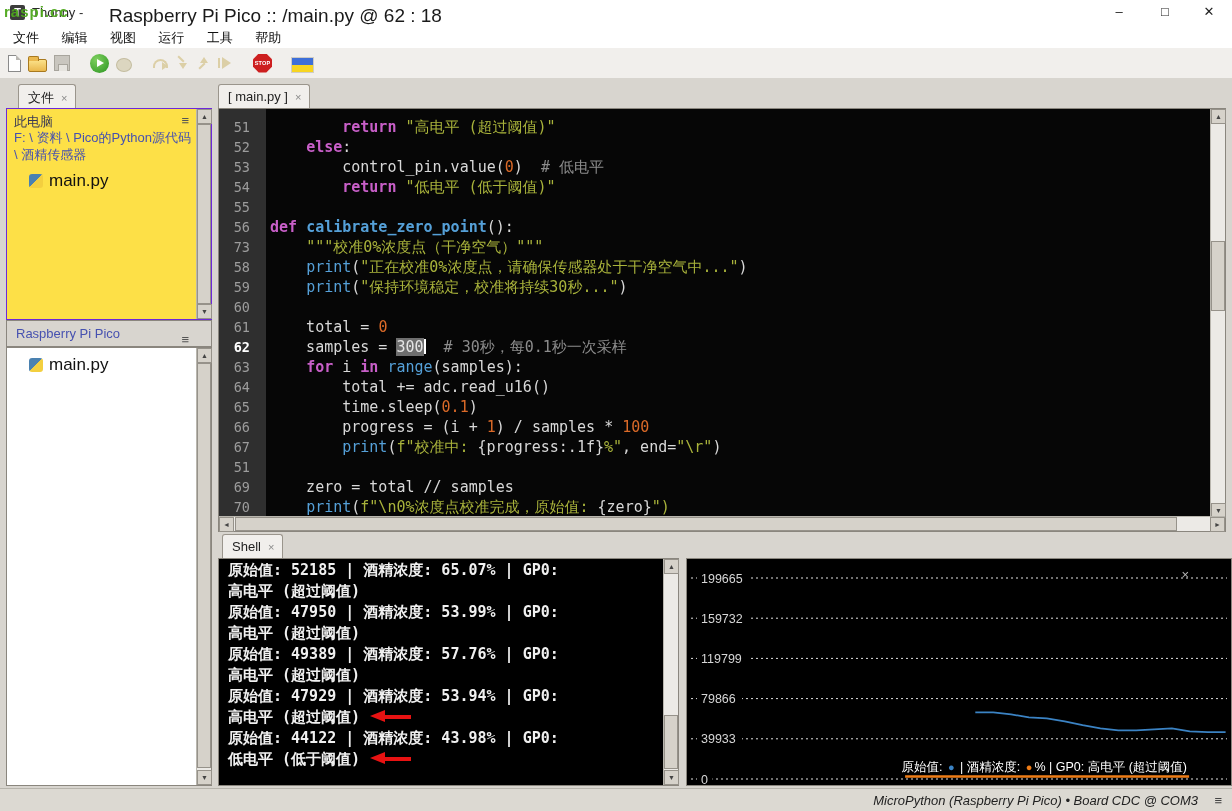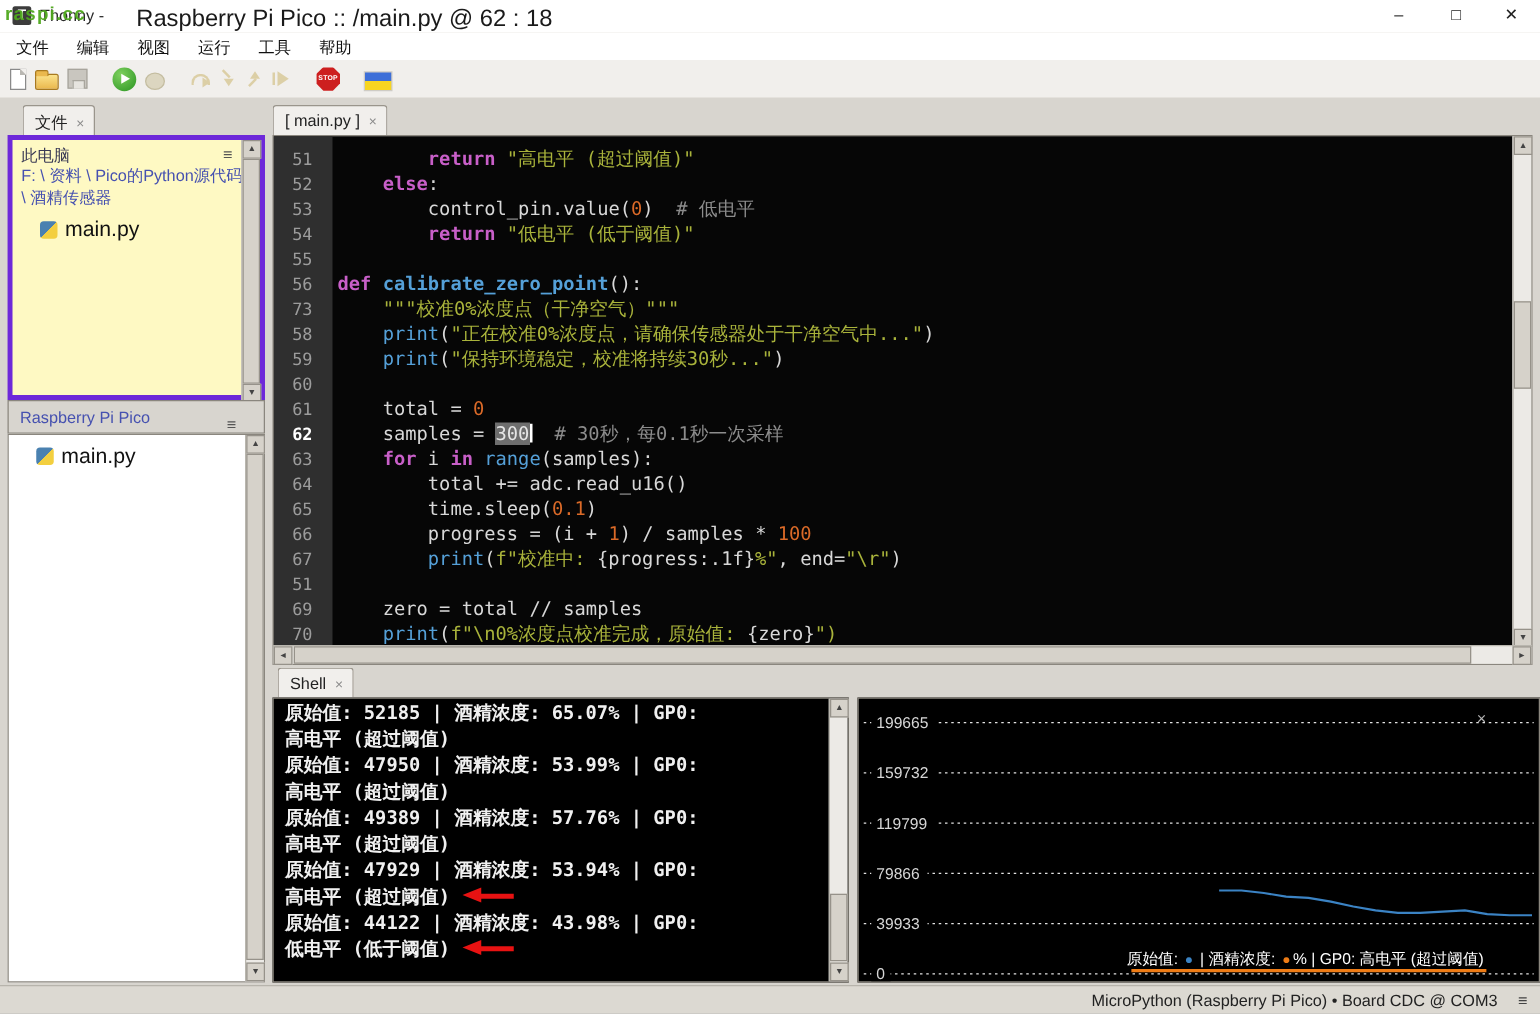--- a/index.html
+++ b/index.html
@@ -46,21 +46,21 @@
   .i-resume::after { content:""; position:absolute; left:5px; top:3px; border-left:9px solid #dccfa6; border-top:6px solid transparent; border-bottom:6px solid transparent; }
   .i-stop { width:19px; height:19px; background:#cd1f1f; clip-path:polygon(30% 0,70% 0,100% 30%,100% 70%,70% 100%,30% 100%,0 70%,0 30%); display:flex; align-items:center; justify-content:center; }
   .i-stop span { color:#fff; font-size:5.5px; font-weight:bold; letter-spacing:.2px; }
   .i-ukraine-flag { width:21px; height:14px; margin-top:3px; background:linear-gradient(#3e6fd8 0 50%, #f7d521 50% 100%); box-shadow:0 0 0 1px #cfccc5; }
 
   
   .tab { position:absolute; height:24px; background:#f1efec; border:1px solid #9a958c; border-bottom:none; border-radius:3px 3px 0 0; font-size:13px; color:#222; padding:4px 8px 0 9px; white-space:nowrap; }
   .tab .x { color:#8a8a8a; font-size:11px; margin-left:7px; }
 
   
-  .files-panel { position:absolute; left:6px; top:108px; width:206px; height:212px; background:#fef9c3; border:4px solid #6d28d9; }
+  .files-panel { position:absolute; left:6px; top:108px; width:206px; height:212px; background:#fde047; border:1px solid #6d28d9; }
   .device-header { position:absolute; left:6px; top:320px; width:206px; height:27px; background:#d8d5cf; border:1px solid #8a867e; font-size:13px; color:#4651b0; line-height:25px; padding-left:9px; }
   .device-panel { position:absolute; left:6px; top:347px; width:206px; height:439px; background:#fff; border:1px solid #8a867e; }
   .hamburger { position:absolute; color:#555; font-size:13px; }
   .this-pc { position:absolute; left:7px; top:4px; font-size:13px; color:#3a3a55; }
   .fp-path { position:absolute; left:7px; top:20px; width:178px; font-size:13px; line-height:17px; color:#4651b0; }
   .file-row { position:absolute; left:0; width:186px; height:20px; font-size:17px; color:#111; display:flex; align-items:center; }
   .py-icon { width:14px; height:14px; border-radius:3px; background:linear-gradient(135deg, #4a81b0 0 50%, #f3cf3f 50% 100%); margin:0 6px 0 22px; flex:none; }
 
   
   .sbv { position:absolute; width:15px; background:#eceae6; border-left:1px solid #b9b6ae; }
@@ -91,21 +91,21 @@
   .red-arrow::after { content:""; position:absolute; left:13px; top:4.5px; width:28px; height:4px; background:#e81212; }
 
   
   .plotter { position:absolute; left:686px; top:558px; width:546px; height:228px; background:#000; border:1px solid #8a867e; }
   .plot-close { position:absolute; right:42px; top:9px; color:#b5b5b5; font-size:13px; line-height:13px; }
   .plot-legend { position:absolute; right:44px; bottom:9px; color:#fff; font-size:12.5px; white-space:nowrap; }
   .plot-legend .dot { font-size:11px; margin:0 2px; }
   .dot-blue { color:#3b83c4; } .dot-orange { color:#ee7c16; }
 
   
-  .statusbar { position:absolute; left:0; top:788px; width:1232px; height:23px; background:#dcd9d2; border-top:1px solid #b7b4ac; font-size:13px; color:#222; }
+  .statusbar { position:absolute; left:0; top:788px; width:1232px; height:23px; background:#dcd9d2; border-top:1px solid #b7b4ac; font-size:13px; color:#222;font-style:italic; }
   .status-text { position:absolute; right:34px; top:4px; }
   .status-menu { position:absolute; right:10px; top:4px; color:#444; }
 </style>
 </head>
 <body>
 
 <div class="app">
 
   <div class="titlebar">
     <div class="win-icon">T</div>

